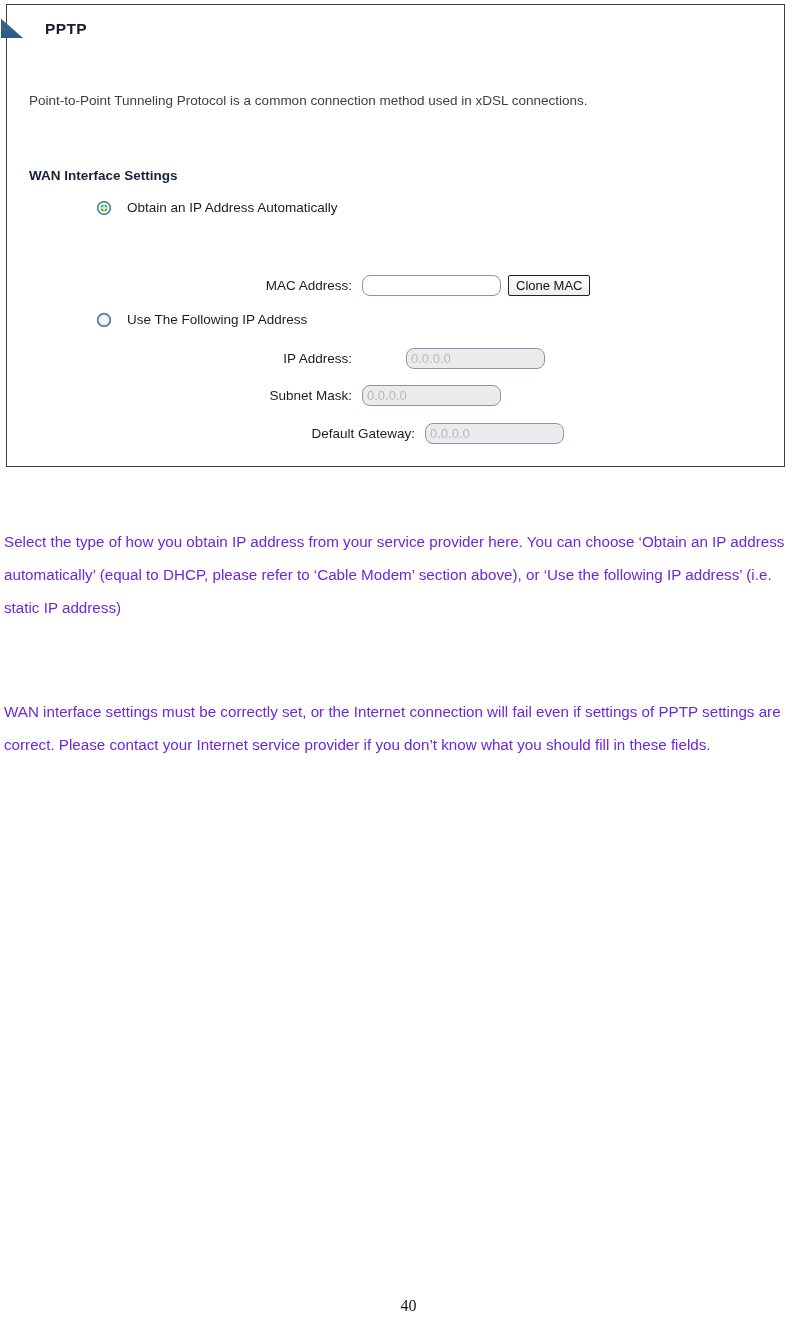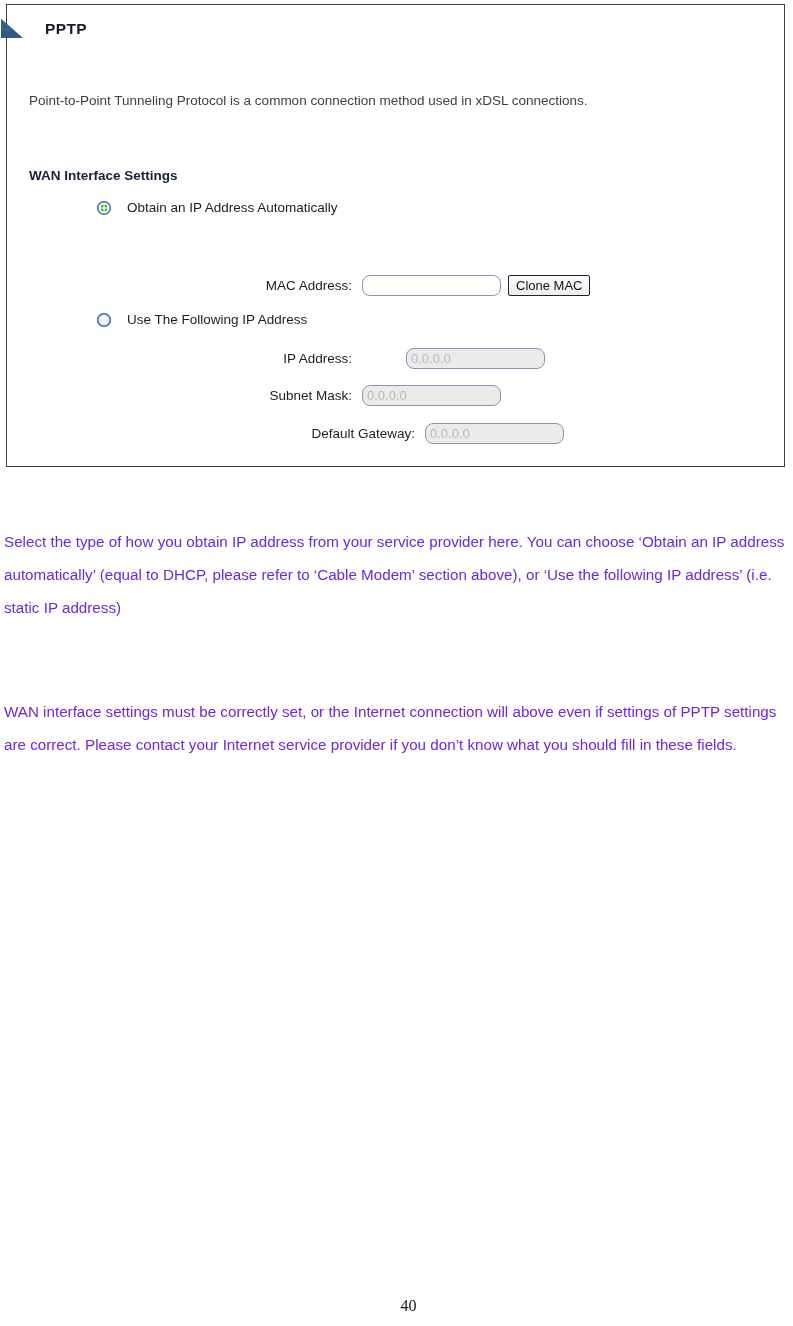--- a/index.html
+++ b/index.html
@@ -243,15 +243,15 @@
   </div>
 
   <div class="field-row f-gateway">
     <span class="field-label">Default Gateway:</span>
     <input class="text-input disabled" type="text" disabled="" value="0.0.0.0" style="">
   </div>
 
 </div>
 
 <p class="body-copy p1">Select the type of how you obtain IP address from your service provider here. You can choose ‘Obtain an IP address automatically’ (equal to DHCP, please refer to ‘Cable Modem’ section above), or ‘Use the following IP address’ (i.e. static IP address)</p>
-<p class="body-copy p2">WAN interface settings must be correctly set, or the Internet connection will above even if settings of PPTP settings are correct. Please contact your Internet service provider if you don’t know what you should fill in these fields.</p>
+<p class="body-copy p2">WAN interface settings must be correctly set, or the Internet connection will fail even if settings of PPTP settings are correct. Please contact your Internet service provider if you don’t know what you should fill in these fields.</p>
 
 <div class="page-number">40</div>
 
 </body></html>

